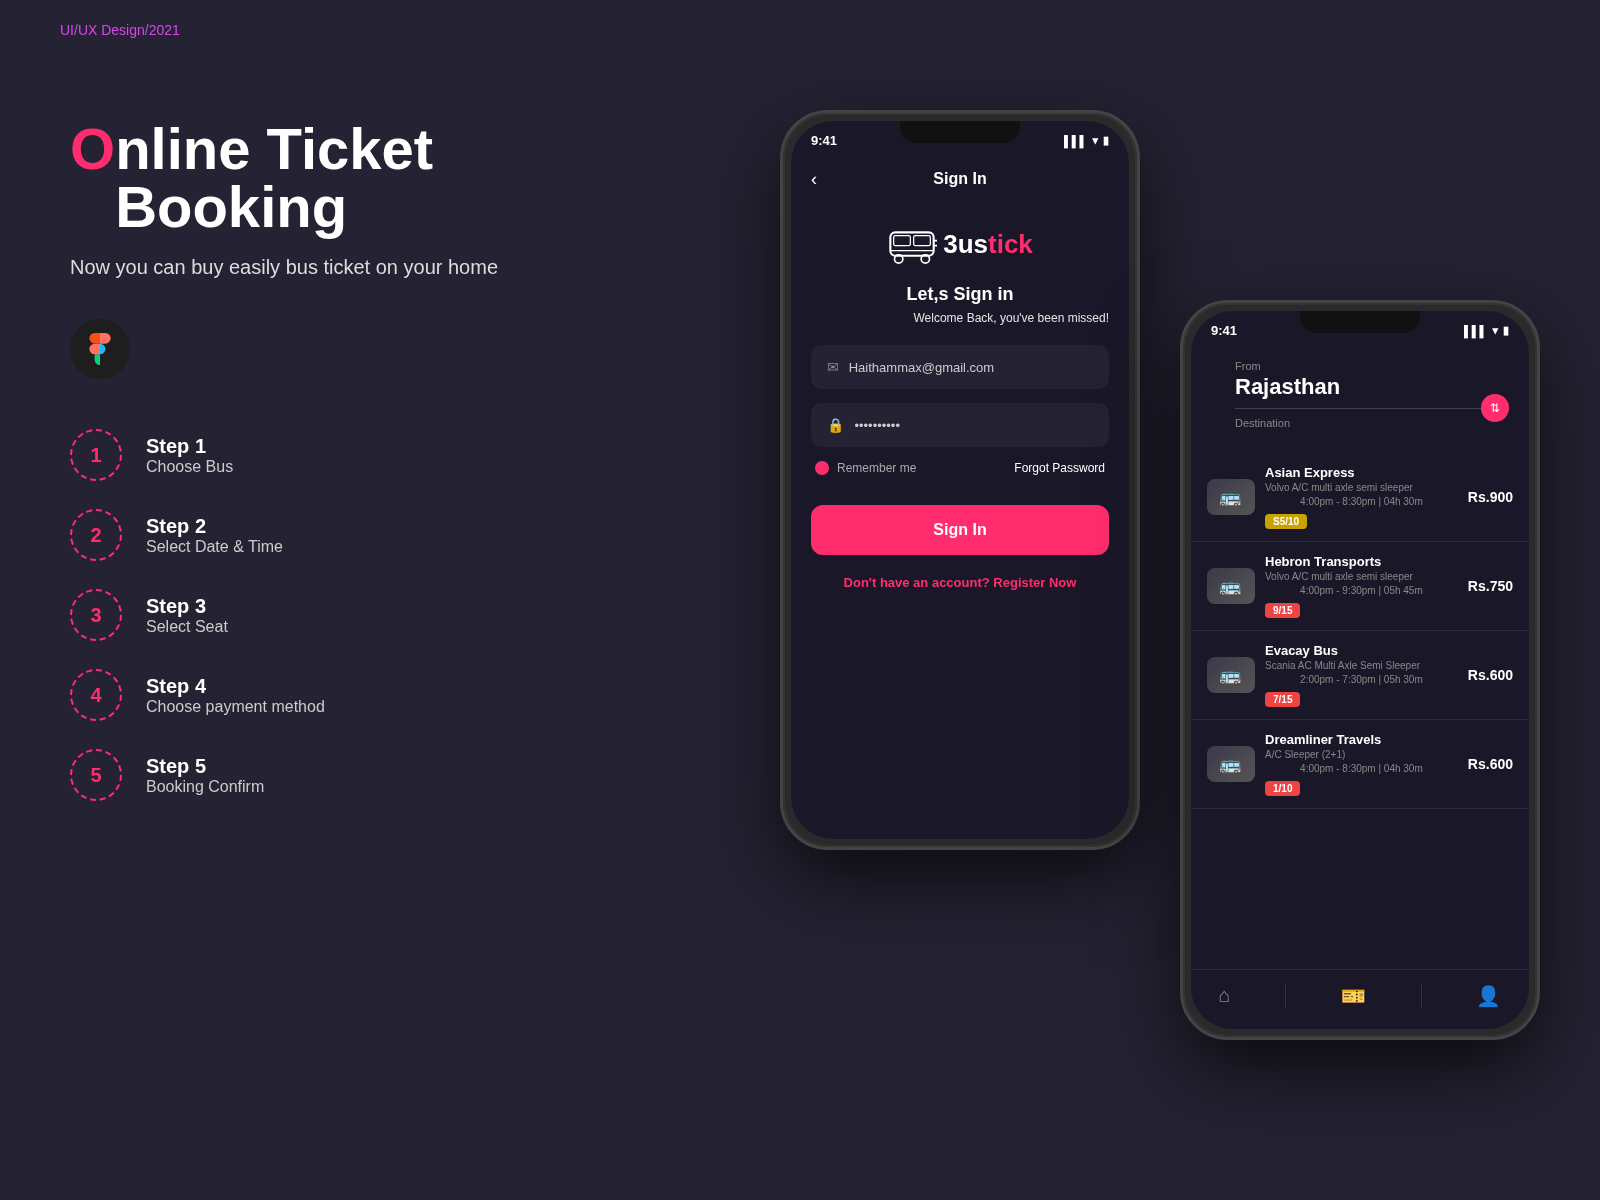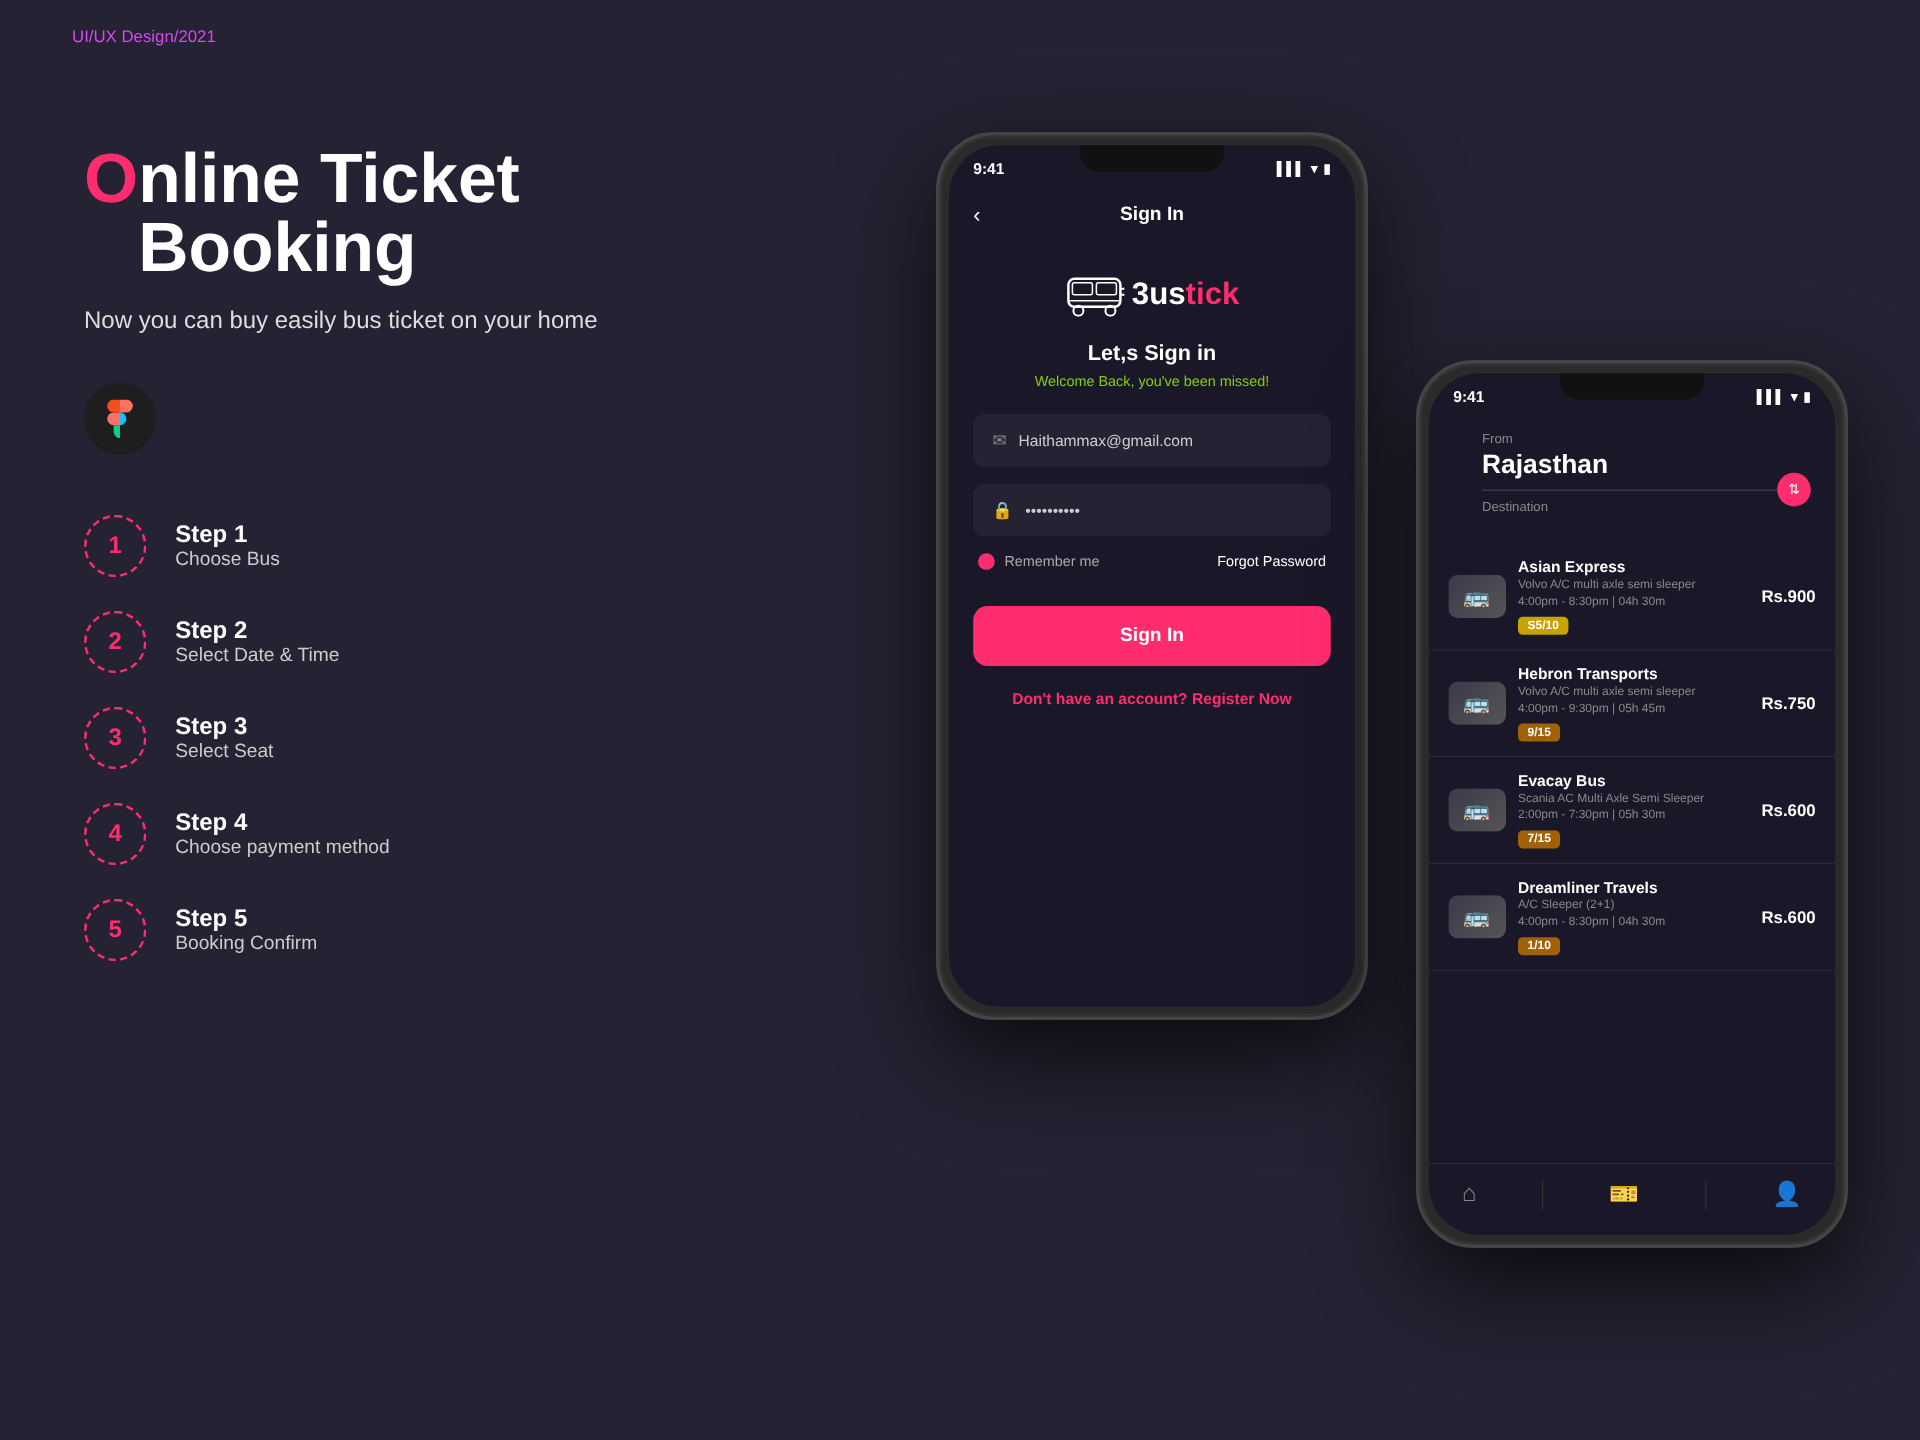--- a/index.html
+++ b/index.html
@@ -240,22 +240,23 @@
       text-align: center;
       padding: 10px 20px 20px;
     }
     .signin-welcome h2 {
       color: #fff;
       font-size: 18px;
       font-weight: 700;
       margin-bottom: 6px;
     }
     .signin-welcome p {
-      color: #84cc16;
+      color: #e5e5e5;
       font-size: 12px;
+      text-align: right;
     }
 
     .signin-form {
       padding: 0 20px;
     }
 
     .input-field {
       background: #252333;
       border: none;
       border-radius: 10px;
@@ -422,31 +423,32 @@
     }
     .bus-type {
       color: #888;
       font-size: 10px;
       margin-bottom: 3px;
     }
     .bus-time {
       color: #888;
       font-size: 10px;
       margin-bottom: 4px;
+      text-align: center;
     }
     .seat-badge {
       display: inline-block;
       padding: 2px 8px;
       border-radius: 4px;
       font-size: 10px;
       font-weight: 700;
       color: #fff;
     }
     .badge-yellow { background: #c8a200; }
-    .badge-pink { background: #a16207; }
+    .badge-pink { background: #ef4444; }
 
     .bus-price {
       color: #fff;
       font-size: 14px;
       font-weight: 700;
       text-align: right;
       flex-shrink: 0;
     }
 
     

